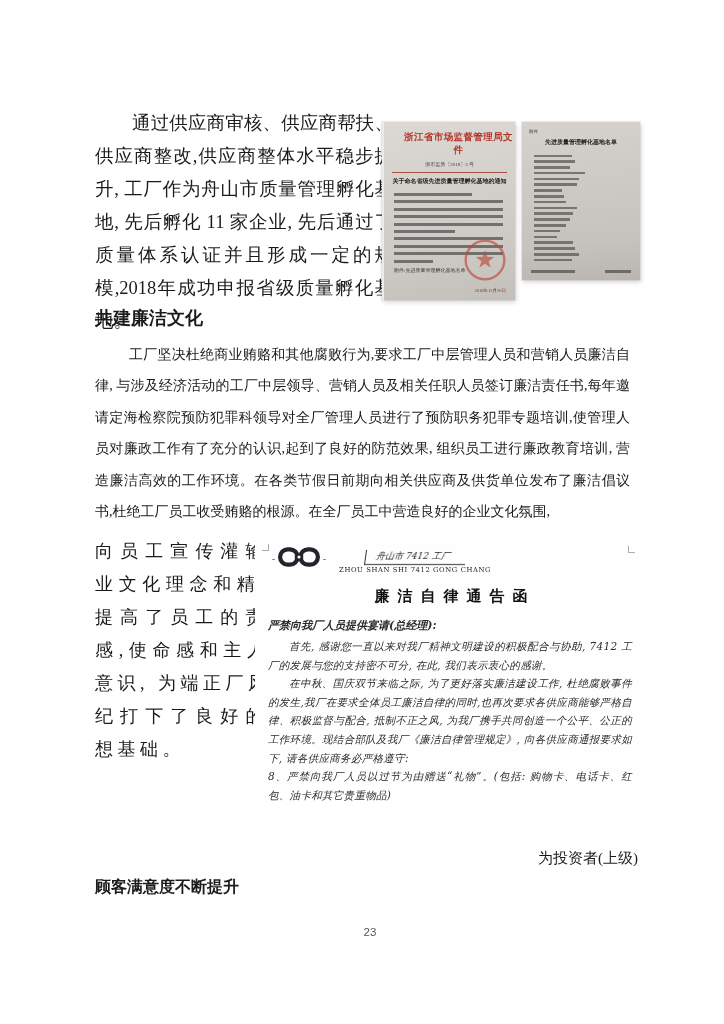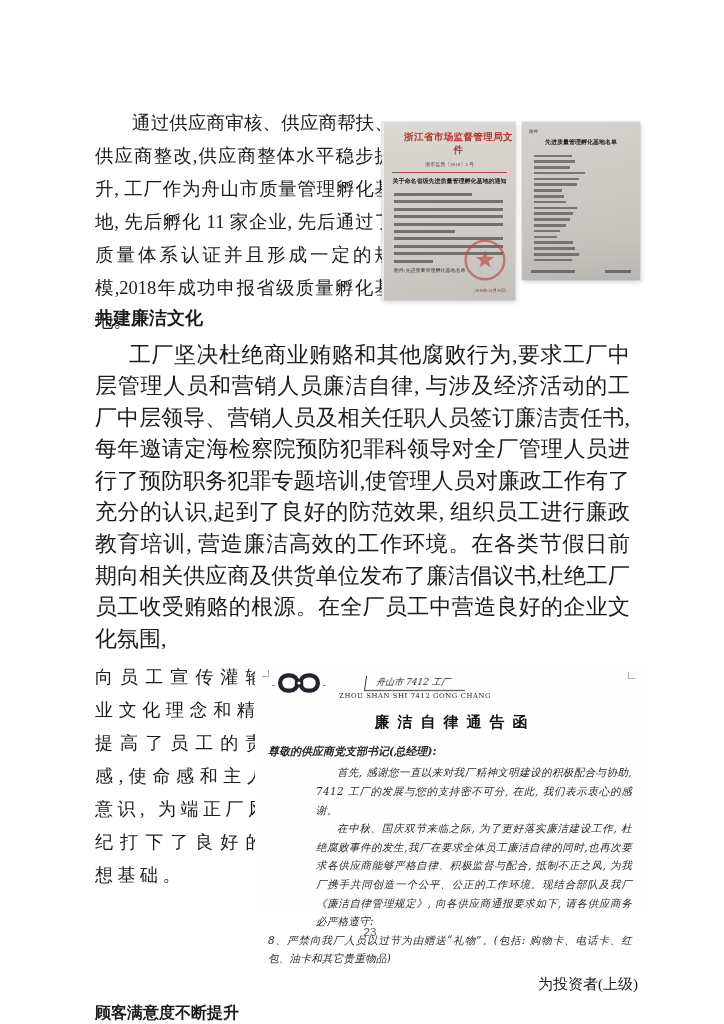--- a/index.html
+++ b/index.html
@@ -25,41 +25,41 @@
   .stamp-date{position:absolute;right:9px;bottom:7px;font-size:4.5px;color:#7d3c33;filter:blur(.25px);}
   .doc2-attach{position:absolute;left:7px;top:7px;font-size:4.5px;color:#333;filter:blur(.3px);}
   .doc2-title{margin-top:16px;text-align:center;font-size:6px;font-weight:bold;color:#222;filter:blur(.3px);}
   .doc2-bars{margin:8px 12px 0;}
   .bar2{height:2.5px;background:#54524f;opacity:.7;filter:blur(.25px);margin-bottom:3.3px;}
   .doc2-footer{position:absolute;left:9px;right:9px;bottom:7px;display:flex;justify-content:space-between;}
   .doc2-footer .bar{margin:0;}
 
   
   .heading1{font-size:18px;font-weight:bold;line-height:24px;}
-  .para2{margin-top:9px;width:535px;font-size:22px;line-height:31.6px;text-align:justify;text-indent:34px;}
+  .para2{margin-top:9px;width:535px;font-size:14px;line-height:31.6px;text-align:justify;text-indent:34px;}
 
   
   .sec3{position:relative;margin-top:7px;height:252px;}
   .para3{width:198px;font-size:18px;line-height:33px;letter-spacing:4.5px;text-align:justify;}
   .letter{position:absolute;left:160px;top:0;width:390px;height:250px;background:#fefefe;
           font-family:"DejaVu Serif",serif;color:#2b2b2b;}
   .mark{position:absolute;width:6px;height:6px;opacity:.6;}
   .mark-l{left:7px;top:9px;border-right:1px solid #777;border-bottom:1px solid #777;}
   .mark-r{right:10px;top:11px;border-left:1px solid #777;border-bottom:1px solid #777;}
   .letter-head{display:flex;align-items:center;padding:9px 0 0 14px;}
   .dash{font-size:9px;color:#333;margin:0 3px;line-height:1;}
   .org{margin-left:10px;text-align:center;}
   .org-cn{display:inline-block;font-size:9px;font-style:italic;transform:skewX(-8deg);
           border-bottom:1px solid #333;border-left:1px solid #333;padding:0 16px 1px 10px;color:#222;filter:blur(.2px);}
   .org-py{font-size:6.8px;font-weight:normal;letter-spacing:.6px;margin-top:1px;color:#222;}
   .letter-title{text-align:center;font-weight:bold;font-size:15px;letter-spacing:8px;margin:13px 0 0 10px;color:#111;}
   .salutation{margin:12px 13px 0;font-weight:bold;font-size:11px;font-style:italic;}
   .letter-body{margin:4px 13px 0;}
   .letter-p{font-size:10.5px;line-height:18.6px;text-align:justify;font-style:italic;margin:0;letter-spacing:.3px;}
-  .letter-p.indent{text-indent:21px;margin-left:48px;}
+  .letter-p.indent{text-indent:21px;}
 
   
   .foot{margin-top:62px;}
   .foot-line1{font-size:15px;text-align:right;}
   .foot-line2{font-size:16px;font-weight:bold;margin-top:9px;}
   .pageno{position:absolute;left:16px;right:0;top:926px;text-align:center;
           font-family:"Liberation Sans","DejaVu Sans",sans-serif;font-size:11.5px;color:#555;}
 </style>
 </head>
 <body>
@@ -154,21 +154,21 @@
             </svg>
           </span>
           <span class="dash">-</span>
           <div class="org">
             <span class="org-cn">舟山市 7412 工厂</span>
             <div class="org-py">ZHOU SHAN SHI 7412 GONG CHANG</div>
           </div>
         </div>
 
         <div class="letter-title">廉洁自律通告函</div>
-        <div class="salutation">尊敬的供应商党支部书记(总经理):</div>
+        <div class="salutation">严禁向我厂人员提供宴请(总经理):</div>
         <div class="letter-body">
             <p class="letter-p indent">首先, 感谢您一直以来对我厂精神文明建设的积极配合与协助, 7412 工厂的发展与您的支持密不可分, 在此, 我们表示衷心的感谢。</p>
             <p class="letter-p indent">在中秋、国庆双节来临之际, 为了更好落实廉洁建设工作, 杜绝腐败事件的发生,我厂在要求全体员工廉洁自律的同时,也再次要求各供应商能够严格自律、积极监督与配合, 抵制不正之风, 为我厂携手共同创造一个公平、公正的工作环境。现结合部队及我厂《廉洁自律管理规定》, 向各供应商通报要求如下, 请各供应商务必严格遵守:</p>
             <p class="letter-p">8、严禁向我厂人员以过节为由赠送“礼物”。(包括: 购物卡、电话卡、红包、油卡和其它贵重物品)</p>
           </div>
       </figure>
     </div>
 
     <div class="foot">
       <div class="foot-line1">为投资者(上级)</div>

